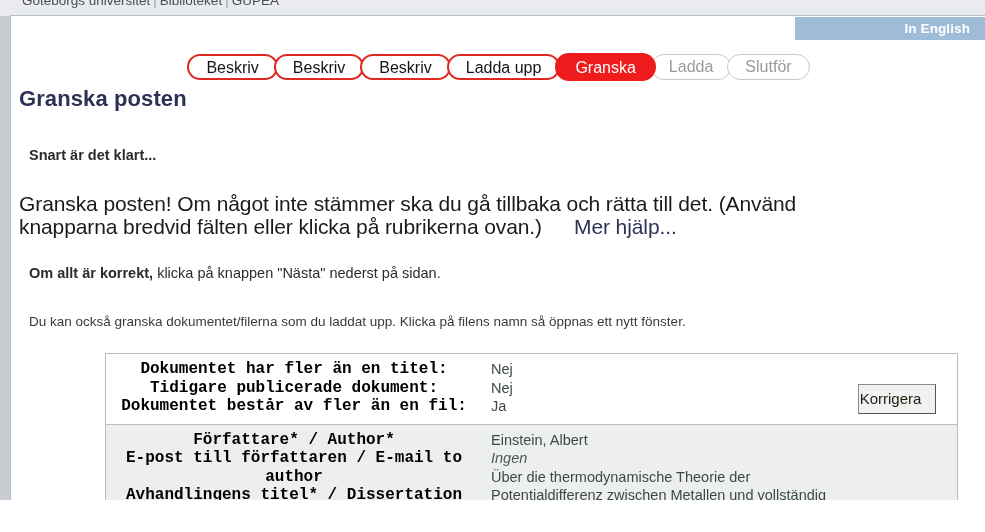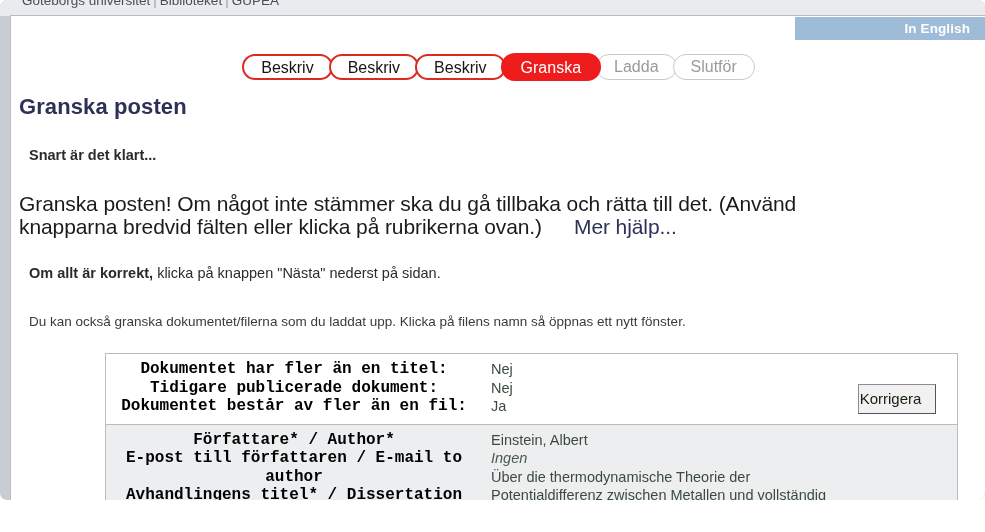--- a/index.html
+++ b/index.html
@@ -11,21 +11,20 @@
     background: #ffffff;
     font-family: "Liberation Sans", sans-serif;
   }
 
   #page {
     position: relative;
     width: 985px;
     height: 500px;
     background: #c8cdd4;
     overflow: hidden;
-    border-radius: 7px;
   }
 
   
   .topstrip {
     position: absolute;
     left: 0; top: 0;
     width: 985px;
     height: 16px;
     background: #e9ebef;
     overflow: hidden;
@@ -113,21 +112,21 @@
     border: 1px solid #c9c9c9;
     color: #9a9a9a;
     cursor: default;
     height: 26px;
     line-height: 24px;
   }
 
   
   .page-title {
     position: absolute;
-    left: 8px; top: 78px;
+    left: 8px; top: 70px;
     font-size: 22px;
     font-weight: bold;
     color: #2e3156;
     letter-spacing: .1px;
   }
   .subtitle {
     position: absolute;
     left: 18px; top: 131px;
     font-size: 14.5px;
     font-weight: bold;
@@ -230,20 +229,21 @@
   </div>
 
   <div class="frame">
 
     <div class="lang-banner">In English</div>
 
     <div class="steps">
       <div class="step done">Beskriv</div>
       <div class="step done">Beskriv</div>
       <div class="step done">Beskriv</div>
+      <div class="step done">Ladda upp</div>
       <div class="step current">Granska</div>
       <div class="step todo">Ladda</div>
       <div class="step todo">Slutför</div>
     </div>
 
     <div class="page-title">Granska posten</div>
 
     <div class="subtitle">Snart är det klart...</div>
 
     <div class="lead">

